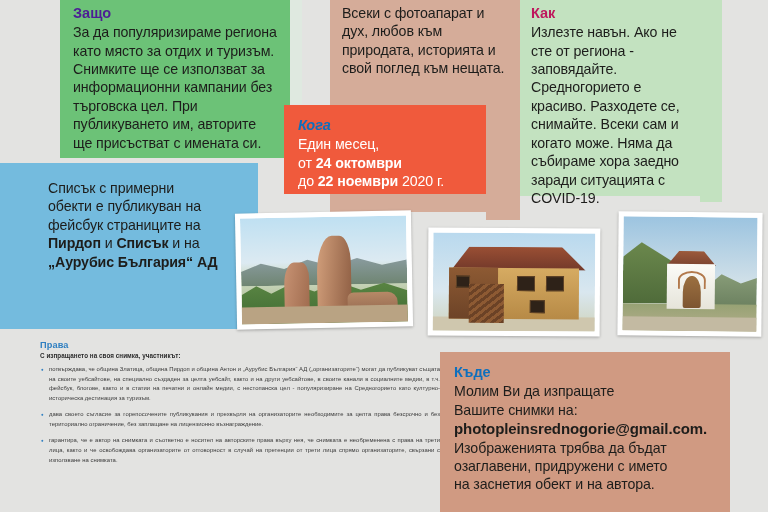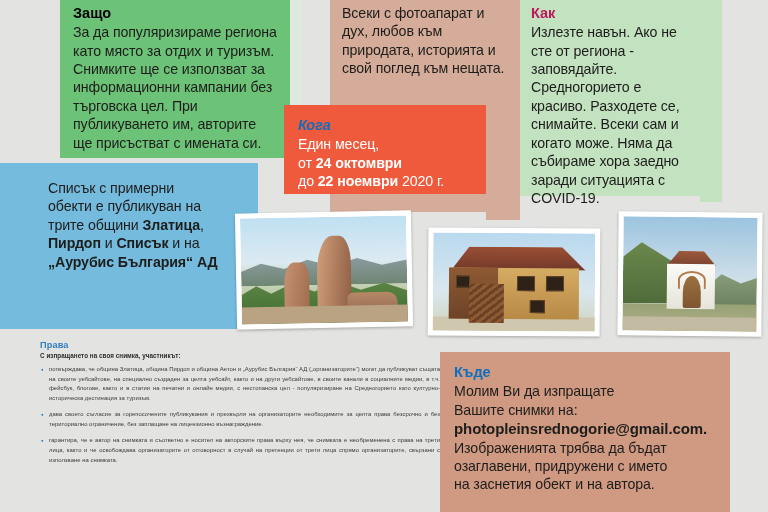--- a/index.html
+++ b/index.html
@@ -28,21 +28,21 @@
     line-height: 1.30;
     letter-spacing: -0.1px;
   }
 
   
   #panel-why {
     left: 60px; top: -6px; width: 230px; height: 164px;
     background: #6cc277;
     padding: 10px 12px 0 13px;
   }
-  #panel-why .heading { color: #000000; font-size: 14.5px; }
+  #panel-why .heading { color: #4c1d95; font-size: 14.5px; }
 
   
   #panel-who {
     left: 330px; top: -6px; width: 190px; height: 218px;
     background: #d5ac99;
     padding: 10px 10px 0 12px;
   }
 
   
   #panel-when {
@@ -214,21 +214,21 @@
 
   <div class="panel" id="panel-how">
     <div class="heading">Как</div>
     <div class="body-txt">Излезте навън. Ако не сте от региона - заповядайте. Средногорието е красиво. Разходете се, снимайте. Всеки сам и когато може. Няма да събираме хора заедно заради ситуацията с COVID-19.</div>
   </div>
 
   <div class="panel" id="panel-what">
     <div class="body-txt">
       <div>Списък с примерни</div>
       <div>обекти е публикуван на</div>
-      <div><span>трите общини </span><b>Златица</b><span>,</span></div>
+      <div>фейсбук страниците на</div>
       <div><b>Пирдоп</b><span> и </span><b>Списък</b><span> и на</span></div>
       <div><b>„Аурубис България“ АД</b></div>
     </div>
   </div>
 
   <div class="panel" id="panel-rights">
     <div class="rights-head">Права</div>
     <div class="rights-sub">С изпращането на своя снимка, участникът:</div>
     <div class="bullet">потвърждава, че община Златица, община Пирдоп и община Антон и „Аурубис България“ АД („организаторите“) могат да публикуват същата на своите уебсайтове, на специално създаден за целта уебсайт, както и на други уебсайтове, в своите канали в социалните медии, в т.ч. фейсбук, блогове, както и в статии на печатни и онлайн медии, с нестопанска цел - популяризиране на Средногорието като културно-историческа дестинация за туризъм.</div>
     <div class="bullet">дава своето съгласие за горепосочените публикувания и прехвърля на организаторите необходимите за целта права безсрочно и без териториално ограничение, без заплащане на лицензионно възнаграждение.</div>

